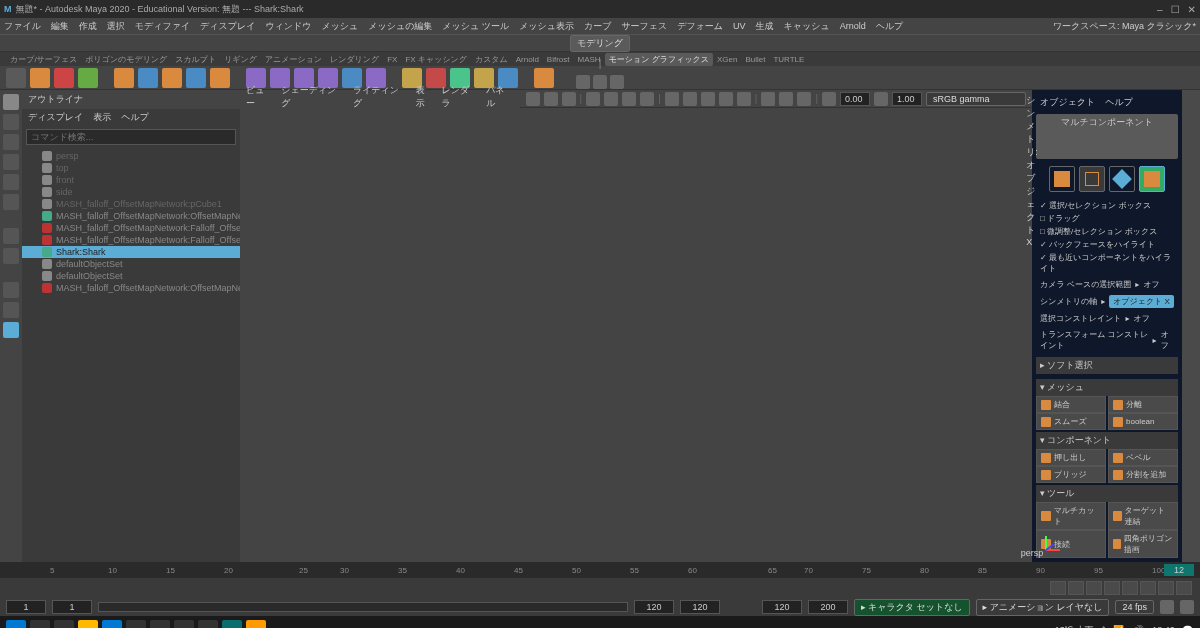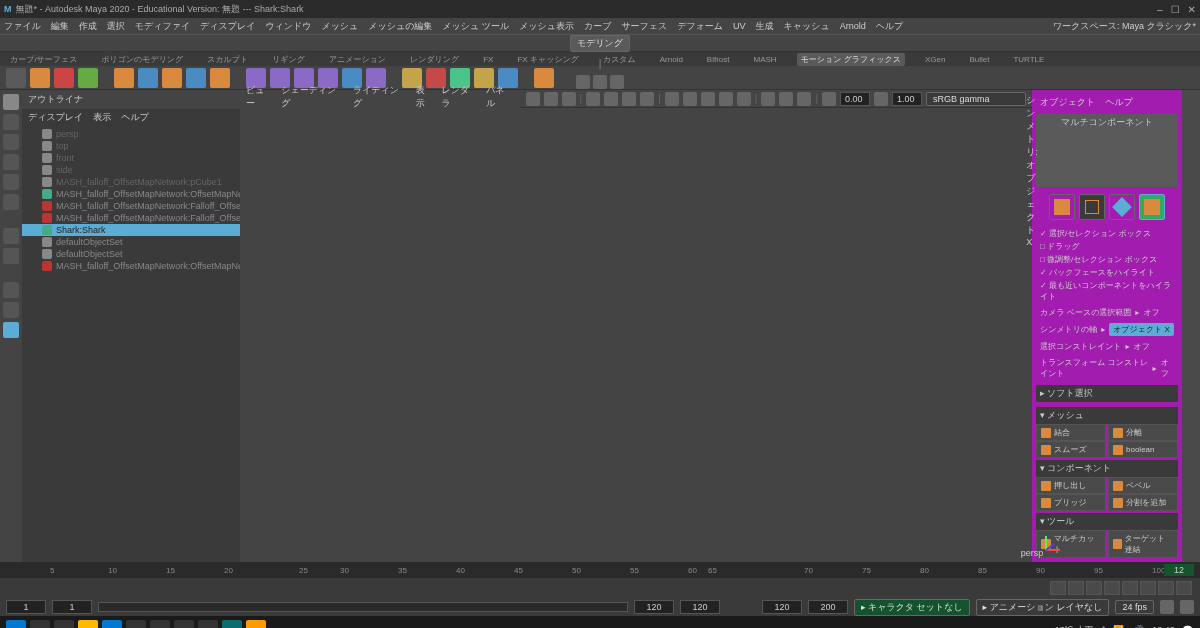--- a/index.html
+++ b/index.html
@@ -7,21 +7,21 @@
 .titlebar{height:18px;background:#2a2a2a;display:flex;align-items:center;padding:0 4px;color:#aaa;font-size:9px;}
 .titlebar .wincontrols{margin-left:auto;display:flex;gap:8px;font-size:10px;}
 .titlebar .wincontrols span{cursor:default;}
 .menubar{height:16px;background:#444;display:flex;align-items:center;padding:0 4px;gap:10px;font-size:9px;color:#ccc;}
 .menubar .ws{margin-left:auto;font-size:9px;color:#ccc;}
 .statusline{height:18px;background:#444;border-top:1px solid #555;border-bottom:1px solid #333;display:flex;align-items:center;padding:0 6px;gap:6px;flex-direction:column;}
 .dropdown{background:#5a5a5a;border:1px solid #666;padding:1px 6px;font-size:9px;color:#ddd;border-radius:2px;}
 .dropdown.blue{background:#5badd6;color:#222;}
 .iconrow{display:flex;gap:3px;}
 .ic{width:14px;height:14px;background:#666;border-radius:2px;}
-.shelftabs{height:14px;background:#3a3a3a;display:flex;align-items:center;padding:0 6px;gap:16px;font-size:8px;color:#999;}
+.shelftabs{height:14px;background:#3a3a3a;display:flex;align-items:center;padding:0 6px;gap:0;font-size:8px;color:#999;}
 .shelftabs .tab{padding:1px 4px;}
 .shelftabs .tab.active{background:#5a5a5a;color:#ddd;border-radius:2px;}
 .shelf{height:24px;background:#444;display:flex;align-items:center;padding:0 6px;gap:4px;border-bottom:1px solid #333;}
 .shelfic{width:20px;height:20px;border-radius:2px;}
 .main{display:flex;height:472px;}
 .leftbar{width:22px;background:#444;display:flex;flex-direction:column;gap:4px;padding:4px 2px;align-items:center;}
 .tool{width:16px;height:16px;background:#555;border-radius:2px;}
 .tool.sel{background:#5badd6;}
 .leftbar .sep{height:10px;}
 .outliner{width:218px;background:#3a3a3a;display:flex;flex-direction:column;}
@@ -40,21 +40,21 @@
 .node-ic.grey{background:#888;}
 .viewport{flex:1;display:flex;flex-direction:row;background:#444;}
 .vp-menu{height:14px;display:flex;gap:8px;padding:0 6px;font-size:9px;align-items:center;color:#ccc;}
 .vp-tools{height:18px;background:#444;border-bottom:1px solid #333;display:flex;align-items:center;padding:0 6px;gap:4px;}
 .field{background:#222;border:1px solid #555;padding:1px 4px;font-size:9px;color:#ccc;width:30px;}
 .vp-canvas{flex:1;background:linear-gradient(180deg,#5f6266 0%,#4a4d51 100%);position:relative;display:flex;align-items:center;justify-content:center;}
 .vp-label{position:absolute;top:4px;left:50%;transform:translateX(-50%);font-size:9px;color:#ccc;}
 .vp-persp{position:absolute;bottom:4px;left:50%;transform:translateX(-50%);font-size:9px;color:#ccc;}
 .axis{position:absolute;bottom:8px;left:10px;width:24px;height:24px;}
 .shark{width:85%;height:75%;}
-.rightpanel{width:150px;background:#a21caf;display:flex;flex-direction:column;padding:4px;gap:3px;font-size:9px;}
+.rightpanel{width:150px;background:#0f172a;display:flex;flex-direction:column;padding:4px;gap:3px;font-size:9px;}
 .rightpanel-head{display:flex;gap:10px;padding:2px 4px;}
 .rp-btn{background:#5a5a5a;padding:2px 6px;border-radius:2px;text-align:center;flex:1;font-size:9px;}
 .rp-modes{display:flex;gap:4px;justify-content:center;padding:4px;}
 .modebox{width:26px;height:26px;border:1px solid #666;border-radius:2px;display:flex;align-items:center;justify-content:center;}
 .modebox.active{border-color:#5badd6;background:#3a6;}
 .cubeic{width:16px;height:16px;background:#d98a3f;}
 .rp-check{padding:1px 4px;font-size:8px;color:#ccc;display:flex;gap:4px;}
 .rp-row{display:flex;align-items:center;gap:4px;padding:1px 4px;font-size:8px;}
 .rp-row .val{background:#5badd6;padding:1px 4px;border-radius:2px;color:#222;}
 .rp-section{background:#3a3a3a;padding:2px 4px;font-size:9px;margin-top:2px;}
@@ -64,21 +64,21 @@
 .rightstrip{width:18px;background:#4a4a4a;}
 .timeline{height:36px;background:#3a3a3a;display:flex;flex-direction:column;}
 .timeline-ruler{height:16px;background:#2a2a2a;display:flex;align-items:center;padding:0 50px;position:relative;}
 .timeline-ruler .tick{position:absolute;font-size:8px;color:#888;}
 .timeline-controls{display:flex;align-items:center;padding:0 6px;gap:4px;height:20px;}
 .tl-field{background:#222;border:1px solid #555;width:40px;padding:1px 4px;font-size:9px;color:#ccc;text-align:center;}
 .tl-slider{flex:1;height:10px;background:#2a2a2a;border:1px solid #555;}
 .rangeline{height:18px;background:#3a3a3a;display:flex;align-items:center;padding:0 6px;gap:6px;}
 .playback{display:flex;gap:2px;}
 .pbtn{width:16px;height:14px;background:#4a4a4a;border:1px solid #555;}
-.frame-field{background:#14532d;color:#aaa;padding:1px 6px;font-size:9px;text-align:center;width:30px;}
+.frame-field{background:#0f766e;color:#aaa;padding:1px 6px;font-size:9px;text-align:center;width:30px;}
 .taskbar{height:28px;background:#1a1a1a;display:flex;align-items:center;padding:0 6px;gap:4px;}
 .taskic{width:20px;height:20px;background:#333;border-radius:2px;}
 .taskbar .sys{margin-left:auto;display:flex;gap:8px;font-size:9px;color:#ccc;align-items:center;}
 </style>
 </head>
 <body>
 
 <div class="titlebar">
   <span style="color:#5badd6;font-weight:bold;margin-right:4px;">M</span>
   <span>無題* - Autodesk Maya 2020 - Educational Version: 無題 --- Shark:Shark</span>
@@ -228,20 +228,21 @@
     <div class="tool sel"></div>
   </div>
 
   <div class="outliner">
     <div class="outliner-head">アウトライナ</div>
     <div class="outliner-menu" id="outliner-menu">
         <span>ディスプレイ</span>
         <span>表示</span>
         <span>ヘルプ</span>
       </div>
+    <div class="outliner-search"><input placeholder="コマンド検索..." style=""></div>
     <div class="outliner-list" id="outliner-list">
         <div class="outliner-item dim">
           <span class="node-ic cam"></span>
           <span>persp</span>
         </div>
         <div class="outliner-item dim">
           <span class="node-ic cam"></span>
           <span>top</span>
         </div>
         <div class="outliner-item dim">
@@ -417,35 +418,39 @@
         </div>
         <div class="rp-btnrow">
           <div class="b"><span class="bic"></span>ブリッジ</div>
           <div class="b"><span class="bic"></span>分割を追加</div>
         </div>
         <div class="rp-section">▾ ツール</div>
         <div class="rp-btnrow">
           <div class="b"><span class="bic"></span>マルチカット</div>
           <div class="b"><span class="bic"></span>ターゲット連結</div>
         </div>
+        <div class="rp-btnrow">
+          <div class="b"><span class="bic"></span>接続</div>
+          <div class="b"><span class="bic"></span>四角ポリゴン描画</div>
+        </div>
       </div>
   </div>
   <div class="rightstrip"></div>
 </div>
 
 <div class="timeline">
   <div class="timeline-ruler" id="tl-ruler">
       <span class="tick" style="left: 1152px;">100</span>
       <span class="tick" style="left: 1094px;">95</span>
       <span class="tick" style="left: 1036px;">90</span>
       <span class="tick" style="left: 978px;">85</span>
       <span class="tick" style="left: 920px;">80</span>
       <span class="tick" style="left: 862px;">75</span>
       <span class="tick" style="left: 804px;">70</span>
-      <span class="tick" style="left: 708px;">65</span>
+      <span class="tick" style="left: 768px;">65</span>
       <span class="tick" style="left: 688px;">60</span>
       <span class="tick" style="left: 630px;">55</span>
       <span class="tick" style="left: 572px;">50</span>
       <span class="tick" style="left: 514px;">45</span>
       <span class="tick" style="left: 456px; text-align: center;">40</span>
       <span class="tick" style="left: 398px;">35</span>
       <span class="tick" style="left: 340px;">30</span>
       <span class="tick" style="left: 268px; margin-left: 31px;">25</span>
       <span class="tick" style="left: 224px;">20</span>
       <span class="tick" style="left: 166px;">15</span>

